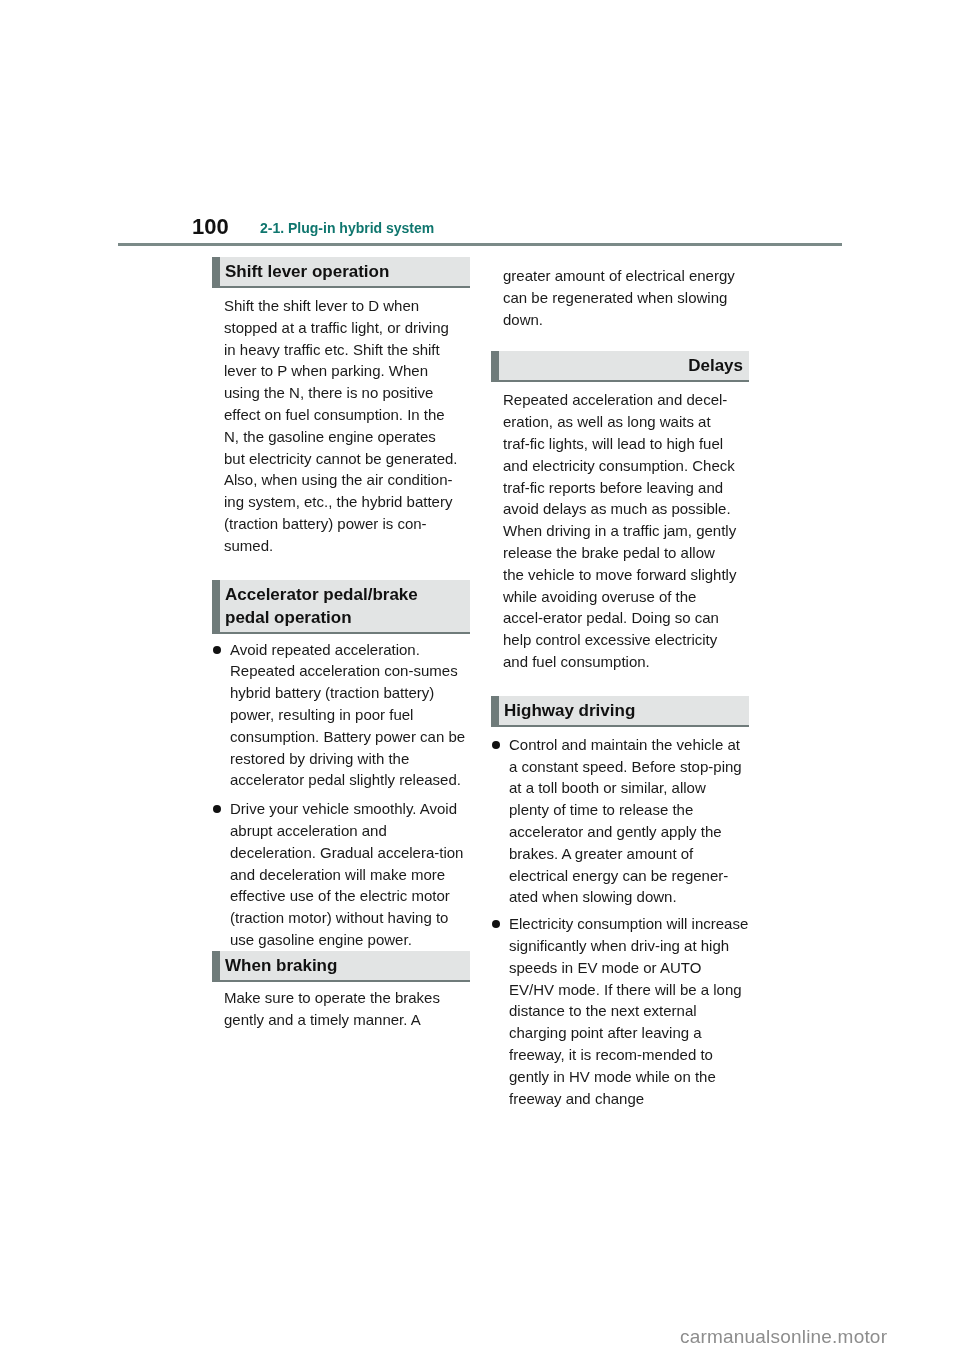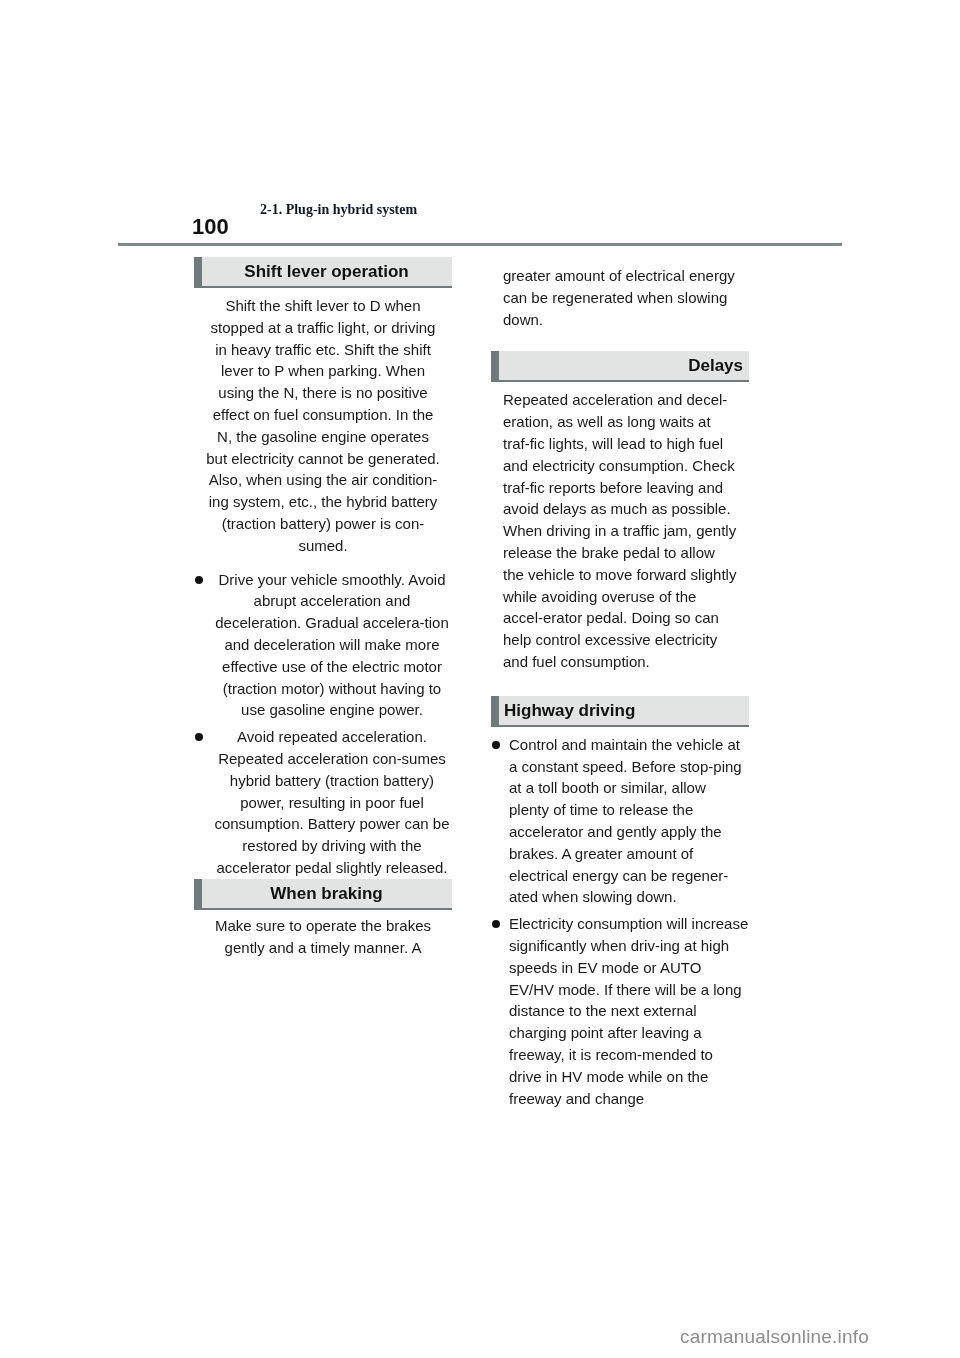--- a/index.html
+++ b/index.html
@@ -1,22 +1,22 @@
 <!DOCTYPE html>
 <html><head>
   <meta charset="utf-8">
   <style>
     html, body { margin: 0; padding: 0; background: #ffffff; }
     body { width: 960px; height: 1358px; position: relative; overflow: hidden;
            font-family: "Liberation Sans", sans-serif; color: #1a1a1a; }
     .page-number { position: absolute; left: 192px; top: 214px; font-size: 22px; font-weight: bold; color: #111; }
-    .section-title { position: absolute; left: 260px; top: 202px; font-size: 14px; font-weight: bold; color: #0f172a; font-family: Liberation Serif, serif; }
+    .section-title { position: absolute; left: 260px; top: 220px; font-size: 14px; font-weight: bold; color: #0f766e; }
     .header-rule { position: absolute; left: 118px; top: 243px; width: 724px; height: 3px; background: #7b8a88; }
     .col { position: absolute; width: 258px; }
-    .col-left { left: 194px; text-align: center; }
+    .col-left { left: 212px; }
     .col-right { left: 491px; }
     .heading { position: relative; background: #e2e4e4; border-bottom: 2px solid #6f7b7a;
                padding: 3px 6px 3px 13px; font-size: 17px; font-weight: bold; line-height: 23px; color: #111; }
     .heading::before { content: ""; position: absolute; left: 0; top: 0; bottom: -2px; width: 8px; background: #6f7b7a; }
     .para { font-size: 15px; line-height: 21.8px; margin: 12px; color: #1a1a1a; }
     .bullet { position: relative; padding-left: 18px; font-size: 15px; line-height: 21.8px; margin: 0; }
     .bullet .dot { position: absolute; left: 1px; top: 7px; width: 8px; height: 8px; border-radius: 50%; background: #111; }
     .watermark { position: absolute; left: 680px; top: 1326px; font-size: 19px; color: #8d8d8d; letter-spacing: 0.2px; }
   </style>
 </head>
@@ -25,43 +25,44 @@
 <div>
   <div class="page-number">100</div>
   <div class="section-title">2-1. Plug-in hybrid system</div>
   <div class="header-rule"></div>
 </div>
 
 <div class="col col-left" style="top:257px;">
   <div class="heading">Shift lever operation</div>
   <p class="para" style="margin-top:7px;">Shift the shift lever to D when stopped at a traffic light, or driving in heavy traffic etc. Shift the shift lever to P when parking. When using the N, there is no positive effect on fuel consumption. In the N, the gasoline engine operates but electricity cannot be generated. Also, when using the air condition-ing system, etc., the hybrid battery (traction battery) power is con-sumed.</p>
 
+  <div class="heading" style="margin-top:23px;">Accelerator pedal/brake pedal operation</div>
+  <p class="bullet" style="margin-top:5px;">
+    <span class="dot"></span>
+    <span>Avoid repeated acceleration. Repeated acceleration con-sumes hybrid battery (traction battery) power, resulting in poor fuel consumption. Battery power can be restored by driving with the accelerator pedal slightly released.</span>
+  </p>
   <p class="bullet" style="margin-top:7px;">
     <span class="dot"></span>
     <span>Drive your vehicle smoothly. Avoid abrupt acceleration and deceleration. Gradual accelera-tion and deceleration will make more effective use of the electric motor (traction motor) without having to use gasoline engine power.</span>
-  </p>
-  <p class="bullet" style="margin-top:5px;">
-    <span class="dot"></span>
-    <span>Avoid repeated acceleration. Repeated acceleration con-sumes hybrid battery (traction battery) power, resulting in poor fuel consumption. Battery power can be restored by driving with the accelerator pedal slightly released.</span>
   </p>
 
   <div class="heading" style="">When braking</div>
   <p class="para" style="margin-top:5px;">Make sure to operate the brakes gently and a timely manner. A</p>
 </div>
 
 <div class="col col-right" style="top:253px;">
   <p class="para">greater amount of electrical energy can be regenerated when slowing down.</p>
 
   <div class="heading" style="margin-top:21px;text-align:right;">Delays</div>
   <p class="para" style="margin-top:7px;">Repeated acceleration and decel-eration, as well as long waits at traf-fic lights, will lead to high fuel and electricity consumption. Check traf-fic reports before leaving and avoid delays as much as possible. When driving in a traffic jam, gently release the brake pedal to allow the vehicle to move forward slightly while avoiding overuse of the accel-erator pedal. Doing so can help control excessive electricity and fuel consumption.</p>
 
   <div class="heading" style="margin-top:23px;">Highway driving</div>
   <p class="bullet" style="margin-top:7px;">
     <span class="dot"></span>
     <span>Control and maintain the vehicle at a constant speed. Before stop-ping at a toll booth or similar, allow plenty of time to release the accelerator and gently apply the brakes. A greater amount of electrical energy can be regener-ated when slowing down.</span>
   </p>
   <p class="bullet" style="margin-top:5px;">
     <span class="dot"></span>
-    <span>Electricity consumption will increase significantly when driv-ing at high speeds in EV mode or AUTO EV/HV mode. If there will be a long distance to the next external charging point after leaving a freeway, it is recom-mended to drive in HV mode while on the freeway and change</span>
+    <span>Electricity consumption will increase significantly when driv-ing at high speeds in EV mode or AUTO EV/HV mode. If there will be a long distance to the next external charging point after leaving a freeway, it is recom-mended to gently in HV mode while on the freeway and change</span>
   </p>
 </div>
 
-<div class="watermark">carmanualsonline.info</div>
+<div class="watermark">carmanualsonline.motor</div>
 
 </body></html>

